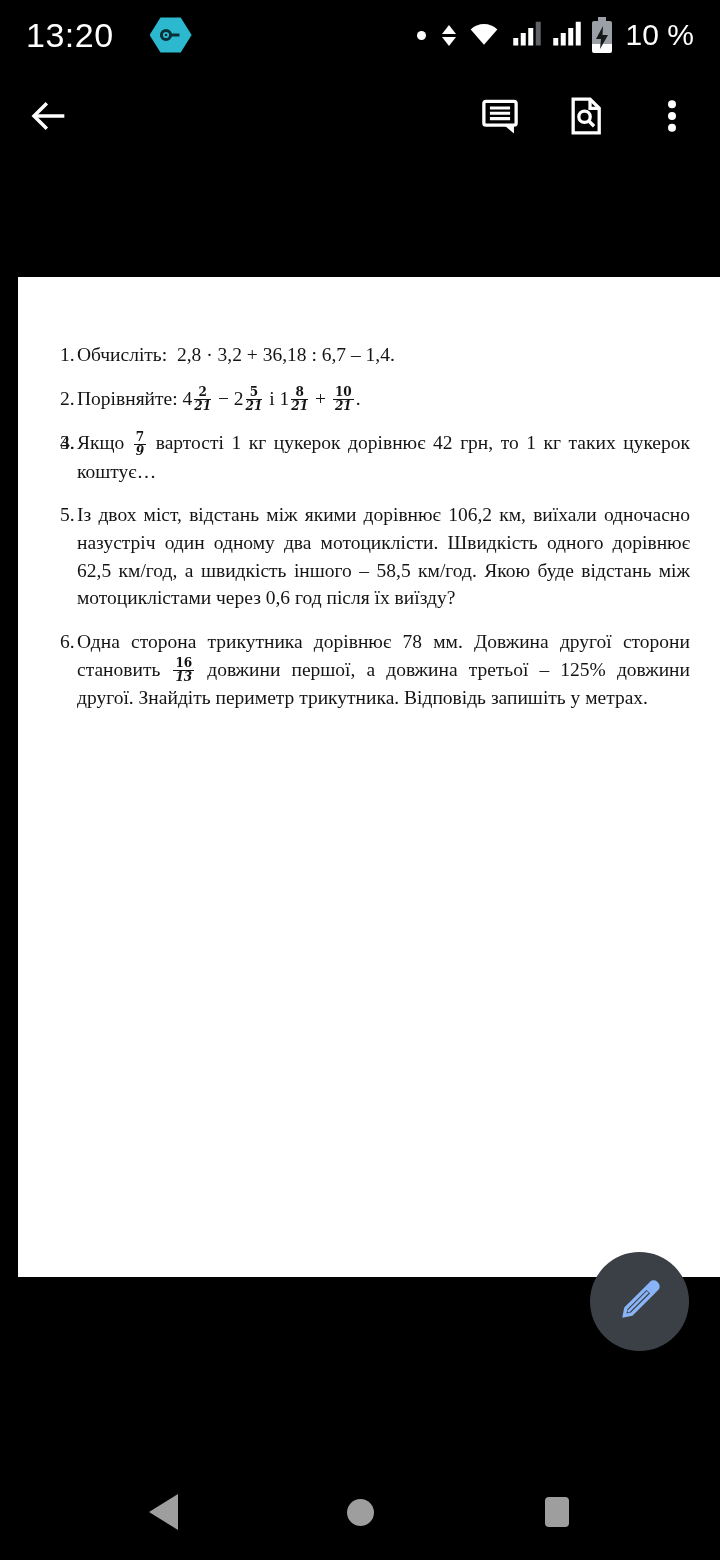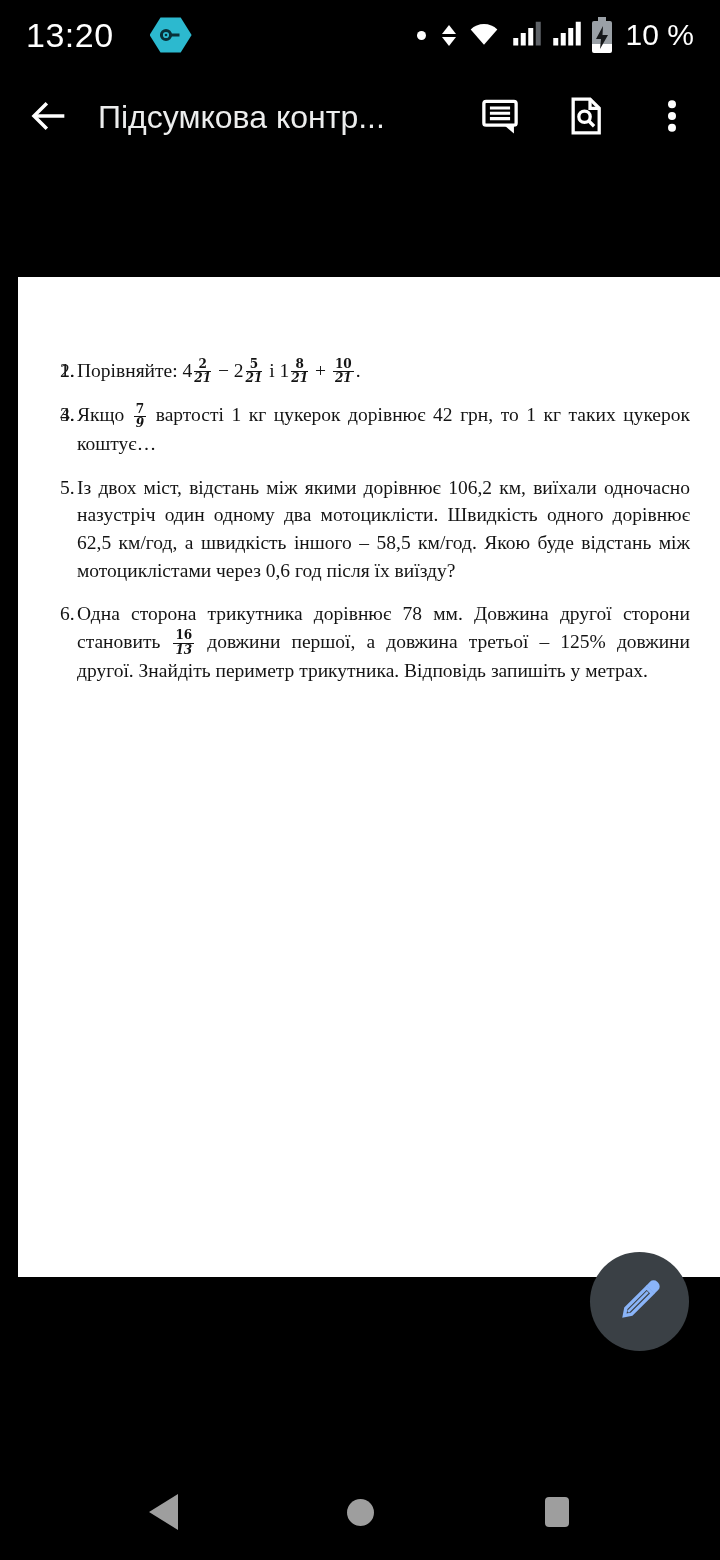--- a/index.html
+++ b/index.html
@@ -124,21 +124,20 @@
 
   <div class="toolbar">
     <button class="icon-btn">
       <span>
         <svg width="42" height="42" viewBox="0 0 36 36" fill="none" stroke="#fff" stroke-width="3">
           <path d="M32 18 H7"></path>
             <path d="M17 7 L6 18 L17 29"></path>
         </svg>
       </span>
     </button>
-    <div class="tb-title">Підсумкова контр...</div>
     <div class="tb-actions">
       <button class="icon-btn">
         <span>
           <svg width="44" height="44" viewBox="0 0 24 24" fill="none" stroke="#fff" stroke-width="1.8">
             <rect x="3.2" y="4" width="17.6" height="13" rx="1.2"></rect>
             <path d="M6.5 7.6 h11 M6.5 10.5 h11 M6.5 13.4 h11" stroke-width="1.7"></path>
             <polygon points="14.2,16.9 19.6,16.9 19.6,21.6" fill="#fff" stroke="none"></polygon>
           </svg>
         </span>
       </button>
@@ -160,21 +159,21 @@
               <circle cx="12" cy="19" r="2.4"></circle>
           </svg>
         </span>
       </button>
     </div>
   </div>
 
   <div class="page">
     <div id="problem-list">
     <div class="problem">
-      <span class="pnum">1.</span>
+      <span class="pnum">1.</span><span class="ptext">Обчисліть:&nbsp; 2,8 · 3,2 + 36,18 : 6,7 – 1,4.</span>
     </div>
 
     <div class="problem">
       <span class="pnum">2.</span><span class="ptext">Порівняйте: 4<span class="frac"><span class="num">2</span><span class="den">21</span></span> − 2<span class="frac"><span class="num">5</span><span class="den">21</span></span> і 1<span class="frac"><span class="num">8</span><span class="den">21</span></span> + <span class="frac"><span class="num">10</span><span class="den">21</span></span>.</span>
     </div>
 
     <div class="problem">
       <span class="pnum">3.</span>
     </div>
 

